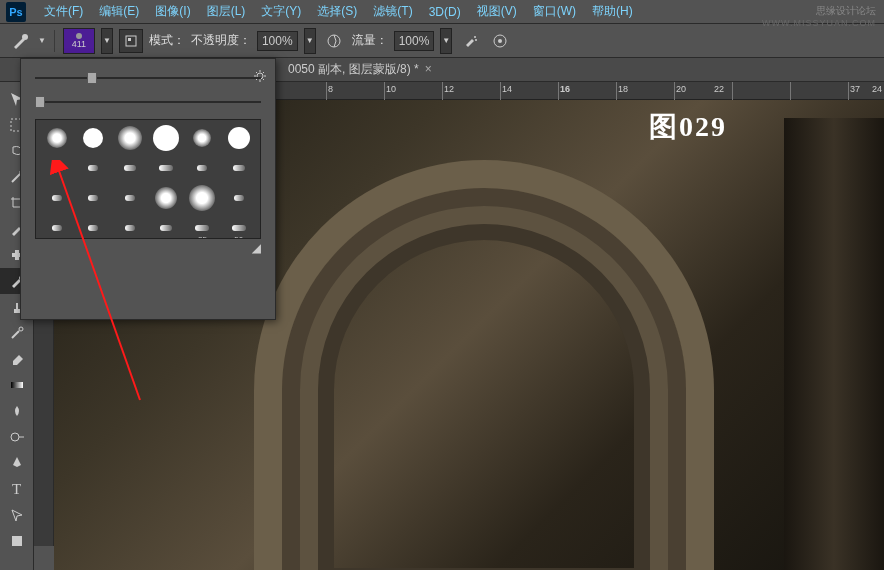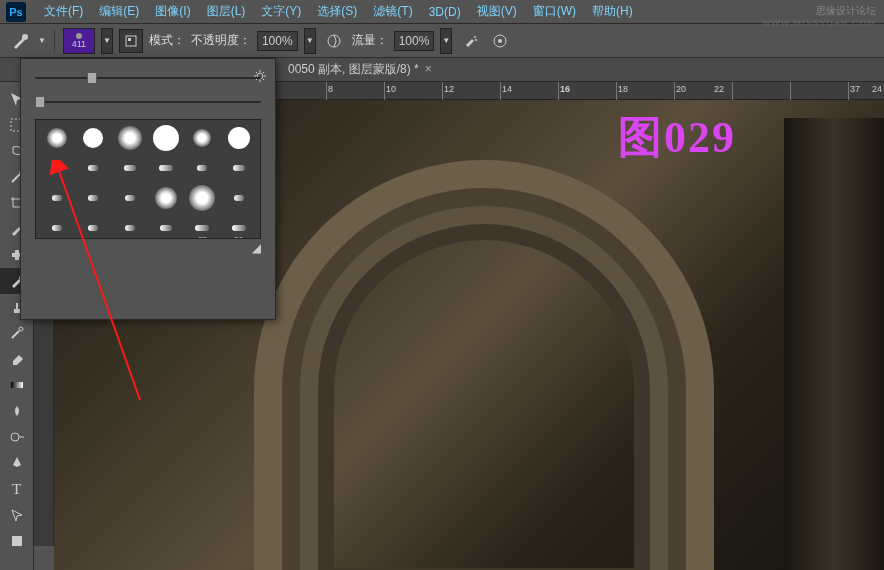--- a/index.html
+++ b/index.html
@@ -30,21 +30,21 @@
 .swatch-area{width:20px;height:calc(488px - 24px);background:#3a3a3a;border-right:1px solid #2a2a2a}
 .swatch{width:14px;height:18px;margin:3px auto;position:relative}
 .sw-num{position:absolute;left:2px;top:12px;font-size:8px;color:#bbb}
 .canvas{flex:1;background:#2b2b2b;position:relative;overflow:hidden}
 .ruler-h{height:18px;background:#3e3e3e;border-bottom:1px solid #222;position:relative}
 .ruler-h .tick{position:absolute;top:0;width:1px;height:18px;background:#777}
 .ruler-h .tlabel{position:absolute;top:2px;font-size:9px;color:#ccc}
 .image-area{position:absolute;left:0;top:18px;right:0;bottom:0;background:linear-gradient(135deg,#1a1812 0%,#3d3628 30%,#5a4e3c 50%,#2a241a 70%,#15130e 100%)}
 .arch{position:absolute;left:200px;top:60px;width:460px;height:460px;border:28px solid #6b5f4a;border-bottom:none;border-radius:50% 50% 0 0;box-shadow:inset 0 0 0 18px #4a4032,inset 0 0 0 36px #5d5240,inset 0 0 0 52px #3e362a}
 .pillar{position:absolute;right:0;top:18px;width:100px;height:470px;background:linear-gradient(90deg,#1a1610 0%,#3a3226 50%,#1a1610 100%)}
-.overlay-text{position:absolute;top:26px;left:564px;font-size:44px;font-weight:bold;color:#d946ef;font-family:"SimSun",serif;letter-spacing:2px}
+.overlay-text{position:absolute;top:26px;left:595px;font-size:28px;font-weight:bold;color:#ffffff;font-family:"SimSun",serif;letter-spacing:2px}
 .brush-panel{position:absolute;left:20px;top:58px;width:256px;height:262px;background:#535353;border:1px solid #2a2a2a;box-shadow:2px 2px 8px rgba(0,0,0,.5);padding:12px 14px;z-index:10}
 .panel-row{display:flex;align-items:center;justify-content:space-between;margin-bottom:6px}
 .val-box{width:64px;height:20px;background:#3a3a3a;border:1px solid #222;text-align:center;line-height:18px}
 .val-input{width:64px;height:20px;background:#fff;border:1px solid #000;color:#000;text-align:left;padding:0 4px}
 .slider{height:14px;position:relative;margin-bottom:10px}
 .slider-track{position:absolute;top:6px;left:0;right:0;height:2px;background:#2a2a2a}
 .slider-thumb{position:absolute;top:1px;width:10px;height:12px;background:#aaa;border:1px solid #555}
 .gear{position:absolute;right:8px;top:10px}
 .presets{height:120px;background:#3e3e3e;border:1px solid #222;margin-top:8px;overflow-y:auto;display:grid;grid-template-columns:repeat(6,1fr);gap:2px;padding:4px}
 .preset{height:28px;display:flex;flex-direction:column;align-items:center;justify-content:center;position:relative}

